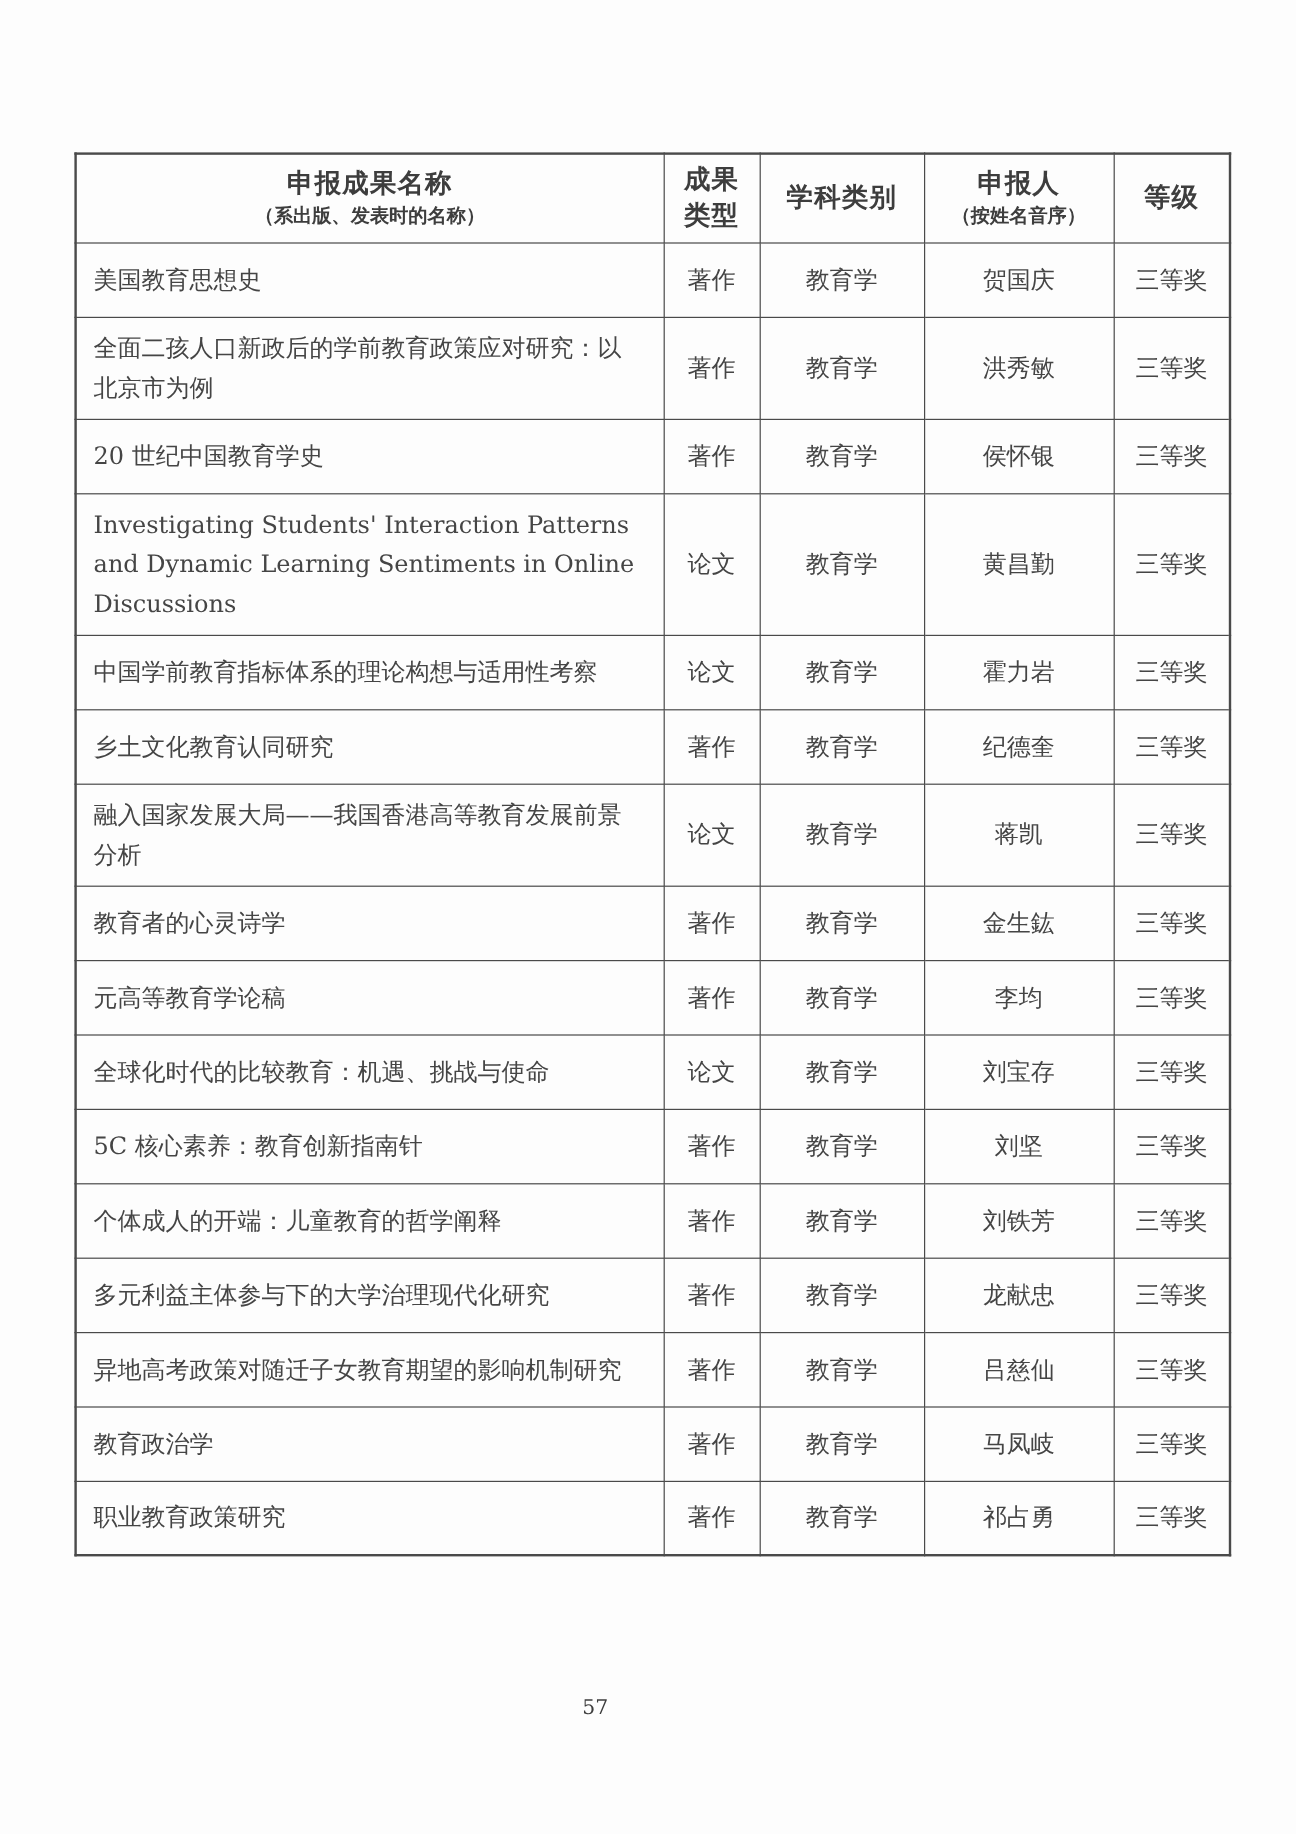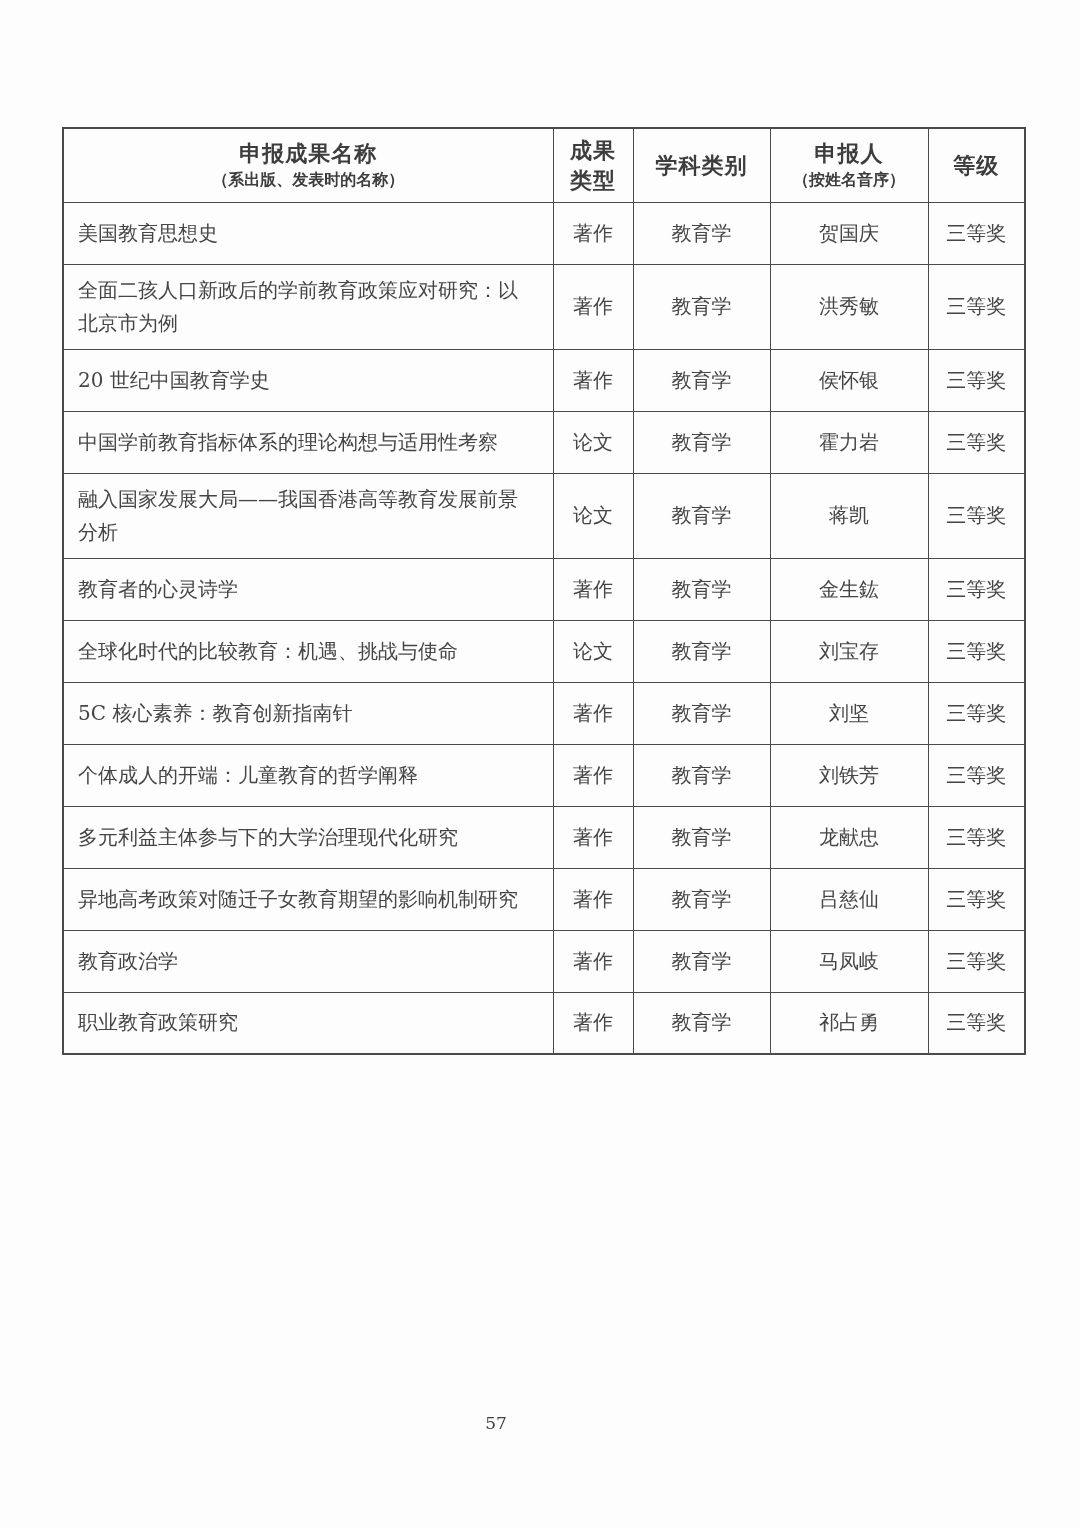--- a/index.html
+++ b/index.html
@@ -128,38 +128,59 @@
           <td class="c-center">三等奖</td>
         </tr>
         <tr>
           <td class="c-name">20 世纪中国教育学史</td>
           <td class="c-center">著作</td>
           <td class="c-center">教育学</td>
           <td class="c-center">侯怀银</td>
           <td class="c-center">三等奖</td>
         </tr>
         <tr>
+          <td class="c-name">Investigating Students' Interaction Patterns and Dynamic Learning Sentiments in Online Discussions</td>
+          <td class="c-center">论文</td>
+          <td class="c-center">教育学</td>
+          <td class="c-center">黄昌勤</td>
+          <td class="c-center">三等奖</td>
+        </tr>
+        <tr>
           <td class="c-name">中国学前教育指标体系的理论构想与适用性考察</td>
           <td class="c-center">论文</td>
           <td class="c-center">教育学</td>
           <td class="c-center">霍力岩</td>
           <td class="c-center">三等奖</td>
         </tr>
         <tr>
+          <td class="c-name">乡土文化教育认同研究</td>
+          <td class="c-center">著作</td>
+          <td class="c-center">教育学</td>
+          <td class="c-center">纪德奎</td>
+          <td class="c-center">三等奖</td>
+        </tr>
+        <tr>
           <td class="c-name">融入国家发展大局——我国香港高等教育发展前景分析</td>
           <td class="c-center">论文</td>
           <td class="c-center">教育学</td>
           <td class="c-center">蒋凯</td>
           <td class="c-center">三等奖</td>
         </tr>
         <tr>
           <td class="c-name">教育者的心灵诗学</td>
           <td class="c-center">著作</td>
           <td class="c-center">教育学</td>
           <td class="c-center">金生鈜</td>
+          <td class="c-center">三等奖</td>
+        </tr>
+        <tr>
+          <td class="c-name">元高等教育学论稿</td>
+          <td class="c-center">著作</td>
+          <td class="c-center">教育学</td>
+          <td class="c-center">李均</td>
           <td class="c-center">三等奖</td>
         </tr>
         <tr>
           <td class="c-name">全球化时代的比较教育：机遇、挑战与使命</td>
           <td class="c-center">论文</td>
           <td class="c-center">教育学</td>
           <td class="c-center">刘宝存</td>
           <td class="c-center">三等奖</td>
         </tr>
         <tr>

